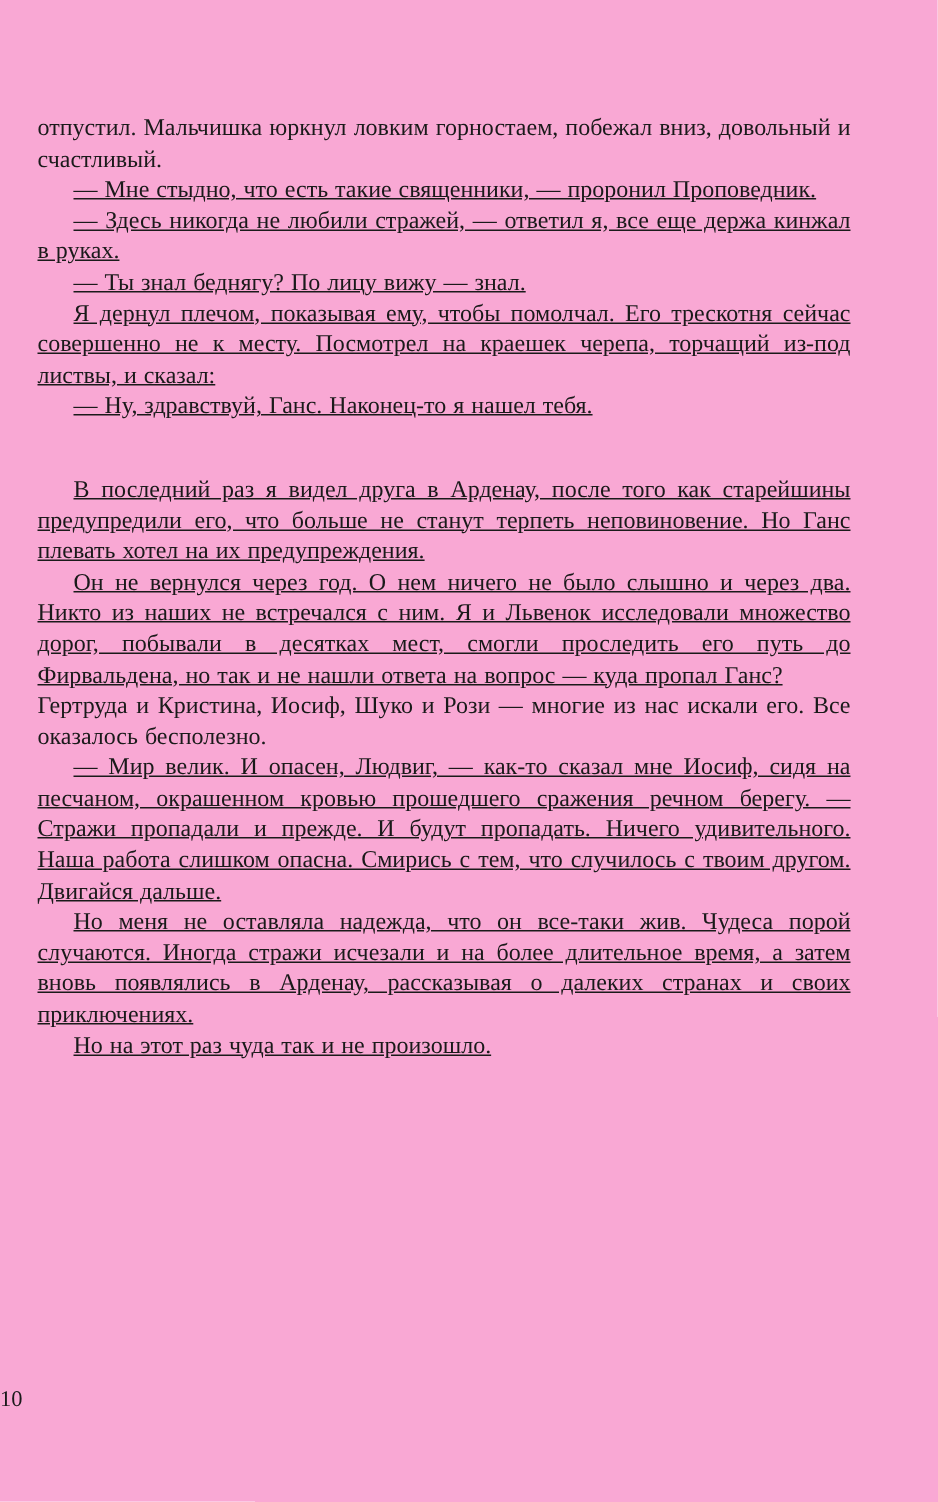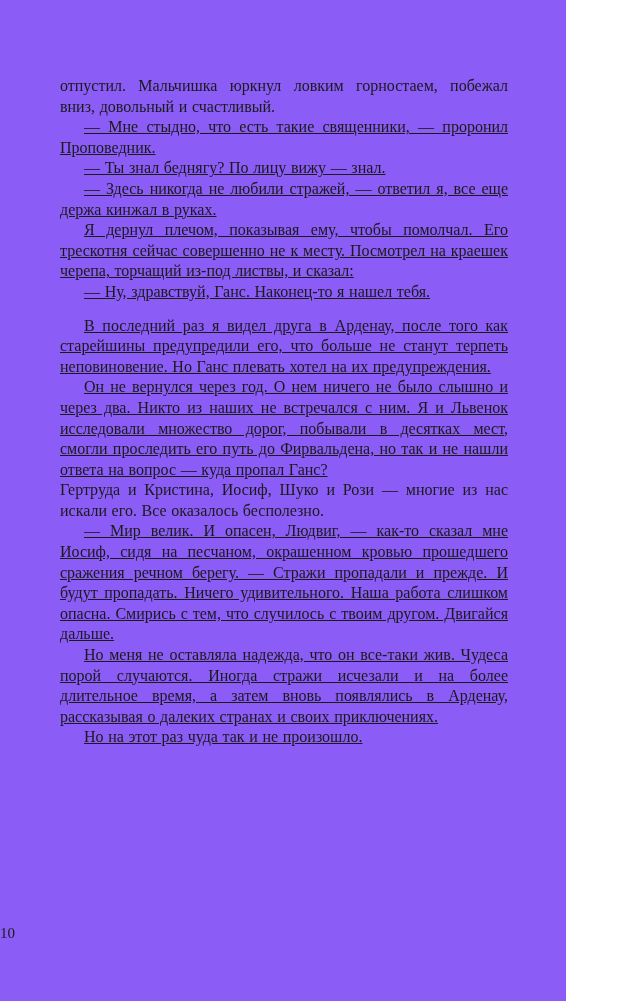--- a/index.html
+++ b/index.html
@@ -10,61 +10,61 @@
     width: 625px;
     height: 1001px;
     background: #ffffff;
     color: #1a1a1a;
     font-family: "Liberation Serif", "DejaVu Serif", serif;
     overflow: hidden;
   }
   .page {
     box-sizing: border-box;
     position: relative;
-    width: 566px;
+    width: 625px;
     height: 1001px;
-    padding: 76px 58px 0 60px;
-    background: #8b5cf6;
+    padding: 76px 58px 0 25px;
+    background: #f9a8d4;
   }
   .text p {
     margin: 0;
     font-size: 16px;
     line-height: 20.6px;
     text-align: justify;
     hyphens: auto;
     -webkit-hyphens: auto;
     word-spacing: 0.04em;
   }
   .text p.indent {
     text-indent: 24px;
     text-decoration: underline;
   }
   .text p.space-before {
-    margin-top: 13px;
+    margin-top: 35px;
   }
   .page-number {
     position: absolute;
     bottom: 60px;
     left: 0;
     width: 100%;
     text-align: left;
     font-size: 15px;
     line-height: 1;
     color: #1a1a1a;
   }
 </style>
 </head>
 <body>
 
 <div class="page">
   <div class="text">
       <p class="">отпустил. Мальчишка юркнул ловким горностаем, побежал вниз, довольный и счастливый.</p>
       <p class="indent">— Мне стыдно, что есть такие священники, — проронил Проповедник.</p>
+      <p class="indent">— Здесь никогда не любили стражей, — ответил я, все еще держа кинжал в руках.</p>
       <p class="indent">— Ты знал беднягу? По лицу вижу — знал.</p>
-      <p class="indent">— Здесь никогда не любили стражей, — ответил я, все еще держа кинжал в руках.</p>
       <p class="indent">Я дернул плечом, показывая ему, чтобы помолчал. Его трескотня сейчас совершенно не к месту. Посмотрел на краешек черепа, торчащий из-под листвы, и сказал:</p>
       <p class="indent">— Ну, здравствуй, Ганс. Наконец-то я нашел тебя.</p>
       <p class="indent space-before">В последний раз я видел друга в Арденау, после того как старейшины предупредили его, что больше не станут терпеть неповиновение. Но Ганс плевать хотел на их предупреждения.</p>
       <p class="indent">Он не вернулся через год. О нем ничего не было слышно и через два. Никто из наших не встречался с ним. Я и Львенок исследовали множество дорог, побывали в десятках мест, смогли проследить его путь до Фирвальдена, но так и не нашли ответа на вопрос — куда пропал Ганс?</p>
       <p class="">Гертруда и Кристина, Иосиф, Шуко и Рози — многие из нас искали его. Все оказалось бесполезно.</p>
       <p class="indent">— Мир велик. И опасен, Людвиг, — как-то сказал мне Иосиф, сидя на песчаном, окрашенном кровью прошедшего сражения речном берегу. — Стражи пропадали и прежде. И будут пропадать. Ничего удивительного. Наша работа слишком опасна. Смирись с тем, что случилось с твоим другом. Двигайся дальше.</p>
       <p class="indent">Но меня не оставляла надежда, что он все-таки жив. Чудеса порой случаются. Иногда стражи исчезали и на более длительное время, а затем вновь появлялись в Арденау, рассказывая о далеких странах и своих приключениях.</p>
       <p class="indent">Но на этот раз чуда так и не произошло.</p>
     </div>
   <div class="page-number">10</div>

